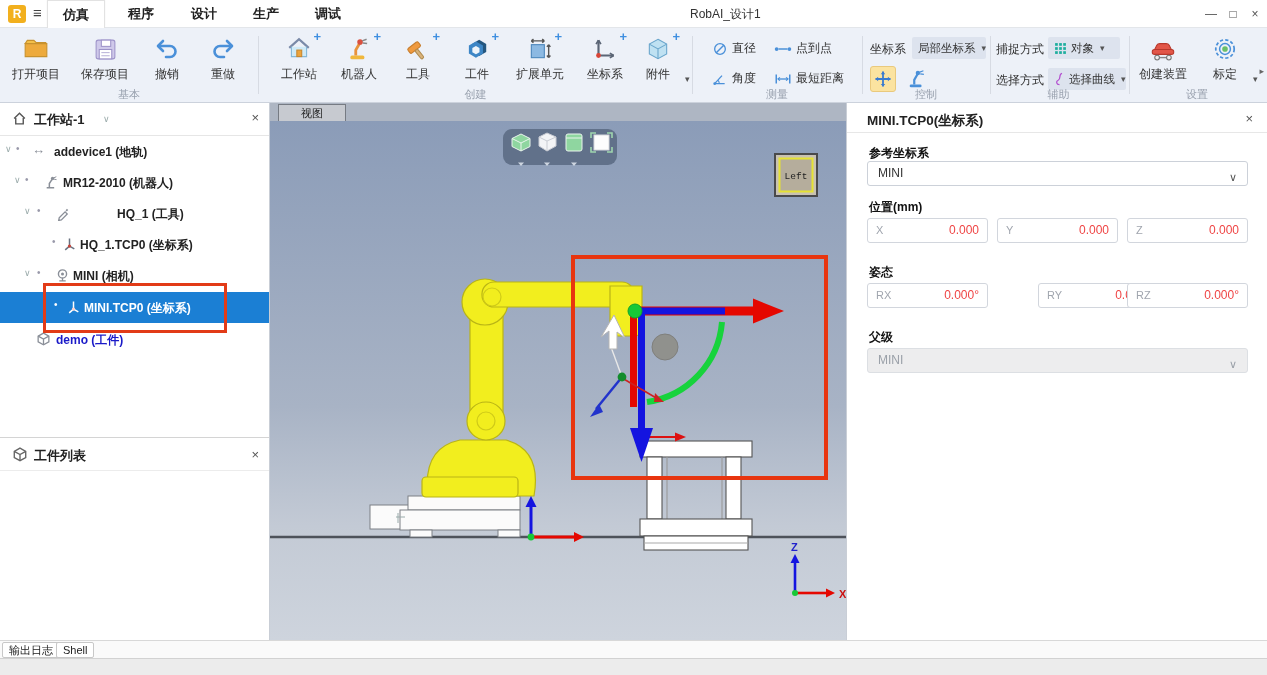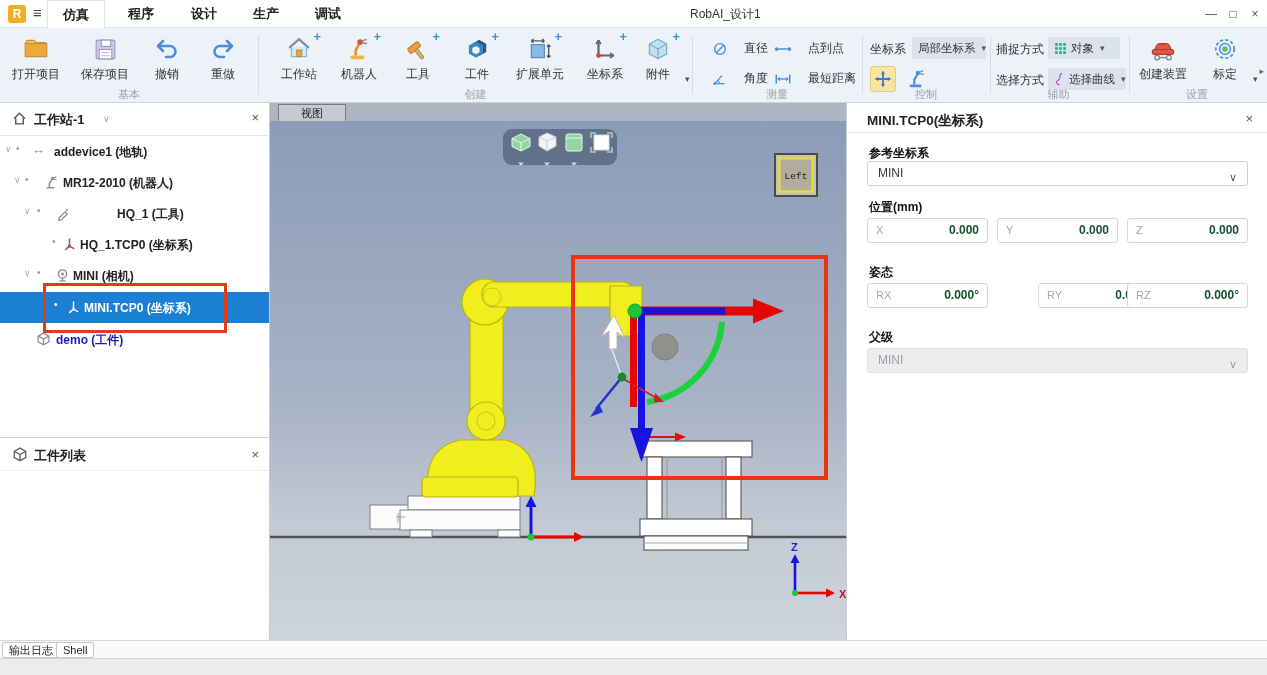--- a/index.html
+++ b/index.html
@@ -17,21 +17,21 @@
 
   
   #ribbon { position:absolute; left:0; top:28px; width:1267px; height:75px; background:#edf1f8; border-bottom:1px solid #ccd2dc; }
   .rgroup { position:absolute; top:0; height:75px; }
   .gname { position:absolute; bottom:1px; left:0; right:0; text-align:center; font-size:11px; color:#99a1ae; }
   .vsep { position:absolute; top:8px; height:58px; width:1px; background:#d7dbe3; }
   .rbtn { position:absolute; top:7px; display:flex; flex-direction:column; align-items:center; }
   .rbtn .ric { height:28px; display:flex; align-items:center; justify-content:center; position:relative; }
   .rbtn .lbl { font-size:12px; color:#333; margin-top:3px; white-space:nowrap; }
   .plus { position:absolute; right:-9px; top:-4px; color:#3f8fe0; font-weight:bold; font-size:13px; line-height:12px; }
-  .smitem { position:absolute; display:flex; align-items:center; gap:16px; font-size:12px; color:#333; white-space:nowrap; }
+  .smitem { position:absolute; display:flex; align-items:center; gap:4px; font-size:12px; color:#333; white-space:nowrap; }
   .rdrop { position:absolute; height:22px; background:#dde3ee; border-radius:2px; display:flex; align-items:center; gap:4px; padding:0 6px; font-size:11.5px; color:#333; white-space:nowrap; }
   .ddar { font-size:9px; color:#555; margin-left:2px; }
   .rlbl { position:absolute; font-size:12px; color:#333; white-space:nowrap; }
   #movebtn { position:absolute; width:26px; height:26px; background:#fbe3a0; border:1px solid #e9c97d; border-radius:3px; display:flex; align-items:center; justify-content:center; }
 
   
   #leftpanel { position:absolute; left:0; top:103px; width:270px; height:537px; background:#fff; border-right:1px solid #c9ced6; }
   #lp-header { position:absolute; left:0; top:0; width:100%; height:33px; border-bottom:1px solid #e6e6e6; }
   #lp-title { position:absolute; left:34px; top:8px; font-size:13px; font-weight:bold; color:#222; }
   .closex { position:absolute; right:10px; top:7px; font-size:13px; color:#555; }
@@ -55,21 +55,21 @@
   
   #rightpanel { position:absolute; left:846px; top:103px; width:421px; height:537px; background:#fff; border-left:1px solid #c9ced6; }
   #rp-title { position:absolute; left:20px; top:9px; font-size:13.5px; font-weight:600; color:#222; }
   #rp-divider { position:absolute; left:0; top:29px; width:100%; height:1px; background:#e7e7e7; }
   .rp-label { position:absolute; left:22px; font-size:12px; font-weight:bold; color:#111; }
   .rp-select { position:absolute; left:20px; width:381px; height:25px; border:1px solid #ccd1d9; border-radius:3px; background:#fff; font-size:12px; color:#333; line-height:23px; padding-left:10px; }
   .rp-select.disabled { background:#ededee; color:#9aa0a8; border-color:#dcdfe3; }
   .selchev { position:absolute; right:10px; top:4px; font-size:11px; color:#555; }
   .rp-field { position:absolute; width:121px; height:25px; border:1px solid #d2d6dd; border-radius:3px; background:#fff; }
   .rp-field .fname { position:absolute; left:8px; top:5px; font-size:11px; color:#a0a5ae; }
-  .rp-field .fval { position:absolute; right:8px; top:4px; font-size:12px; font-weight:bold; color:#14532d; }
+  .rp-field .fval { position:absolute; right:8px; top:4px; font-size:12px; font-weight:normal; color:#ef4444; }
 
   
   #bottombar { position:absolute; left:0; top:640px; width:1267px; height:18px; background:#fafafa; border-top:1px solid #d8d8d8; }
   .btab { position:absolute; top:1px; height:16px; background:#fff; border:1px solid #c8c8c8; border-radius:2px; font-size:11px; line-height:14px; padding:0 6px; color:#222; }
   #statusbar { position:absolute; left:0; top:658px; width:1267px; height:17px; background:#ececec; border-top:1px solid #d2d2d2; }
   svg { display:block; }
 </style>
 </head>
 <body>
 

